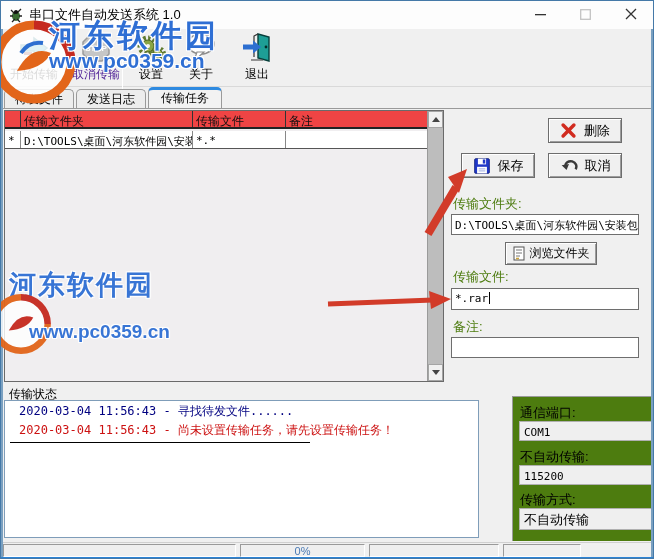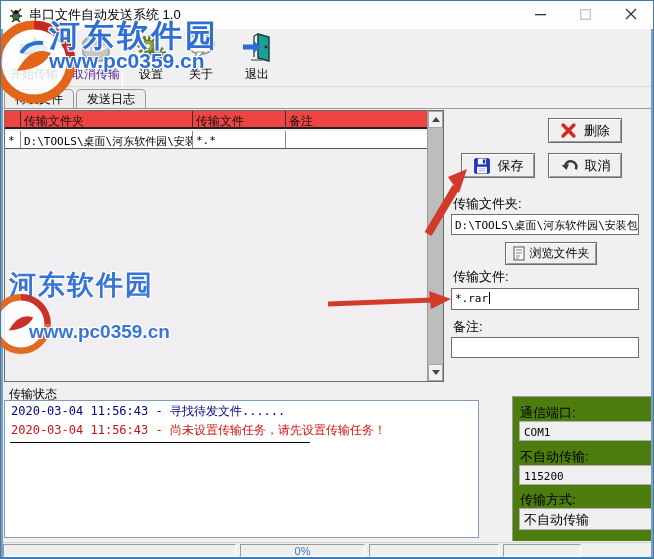--- a/index.html
+++ b/index.html
@@ -41,29 +41,29 @@
   .sb-btn{position:absolute;left:0;width:15px;height:17px;background:#f1f1f1;border:1px solid #a5a5a5;
           display:flex;align-items:center;justify-content:center;}
   .chev{width:0;height:0;border-left:4px solid transparent;border-right:4px solid transparent;}
   .chev.up{border-bottom:5px solid #444;}
   .chev.down{border-top:5px solid #444;}
   
   .btn95{position:absolute;height:25px;background:#f0f0f0;border:1px solid #6d6d6d;
          box-shadow:inset 1px 1px 0 #ffffff, inset -1px -1px 0 #9c9c9c;
          display:flex;align-items:center;justify-content:center;font-size:13px;color:#000;gap:7px;}
   .btn95 svg{flex:0 0 auto;}
-  .panel-label{font-size:13px;color:#000000;white-space:nowrap;}
+  .panel-label{font-size:13px;color:#4d7c0f;white-space:nowrap;}
   .field{position:absolute;background:#fff;border:1px solid #6e6e6e;
          font:11px "DejaVu Sans Mono",monospace;color:#000;padding:3px 2px 0 3px;
          overflow:hidden;white-space:nowrap;}
   .caret{display:inline-block;width:1px;height:12px;background:#000;vertical-align:-2px;margin-left:1px;}
   
   #status-title{left:8px;top:385px;font-size:12px;color:#000;}
   #logbox{left:3px;top:399px;width:475px;height:138px;background:#fff;border:1px solid #7f9db9;overflow:hidden;}
-  .log-line{font:12px "DejaVu Sans Mono",monospace;white-space:nowrap;padding:2px 0 0 6px;}
+  .log-line{font:12px "DejaVu Sans Mono",monospace;white-space:nowrap;padding:2px 0 0 6px;margin-left:8px;}
   .log-navy{color:#000080;} .log-red{color:#cc1111;}
   #log-rule{position:absolute;left:5px;top:41px;width:300px;height:0;border-top:1px solid #000;}
   #commpanel{left:482px;top:395px;width:169px;height:145px;background:#4d7c0f;
              border-left:1px solid #9a9a9a;border-top:1px solid #9a9a9a;margin-left:29px;}
   .comm-label{position:absolute;left:7px;font-size:13px;color:#000;}
   .comm-box{position:absolute;left:6px;width:178px;height:20px;background:#efefef;border:1px solid #b0b0b0;
             font:11px "DejaVu Sans Mono",monospace;padding:4px 0 0 4px;overflow:hidden;white-space:nowrap;}
   .comm-box.cn{font:13px "Liberation Sans",sans-serif;padding-top:2px;}
   
   #statusbar{left:0;top:541px;width:654px;height:15px;background:#f0f0f0;border-top:1px solid #d0d0d0;}
@@ -161,20 +161,21 @@
         <polygon points="12,8.5 20,15 12,21.5" fill="#2d6fd0"></polygon>
         <path d="M10 28 h12" stroke="#555" stroke-width="1.2"></path>
       </svg>
       <span>退出</span>
     </div>
   </div>
 
   <div id="tabbar" class="abs">
     <div class="tab" style="left:3px;width:70px">待发文件</div>
     <div class="tab" style="left:75px;width:70px">发送日志</div>
+    <div class="tab active" style="left:147px;width:74px">传输任务</div>
   </div>
   <div id="content-frame" class="abs"></div>
 
   <div id="grid" class="abs">
     <div class="grid-inner">
       <div class="hdr-row">
         <div class="hdr-cell c-sel"></div>
         <div class="hdr-cell c-folder">传输文件夹</div>
         <div class="hdr-cell c-file">传输文件</div>
         <div class="hdr-cell c-note">备注</div>

